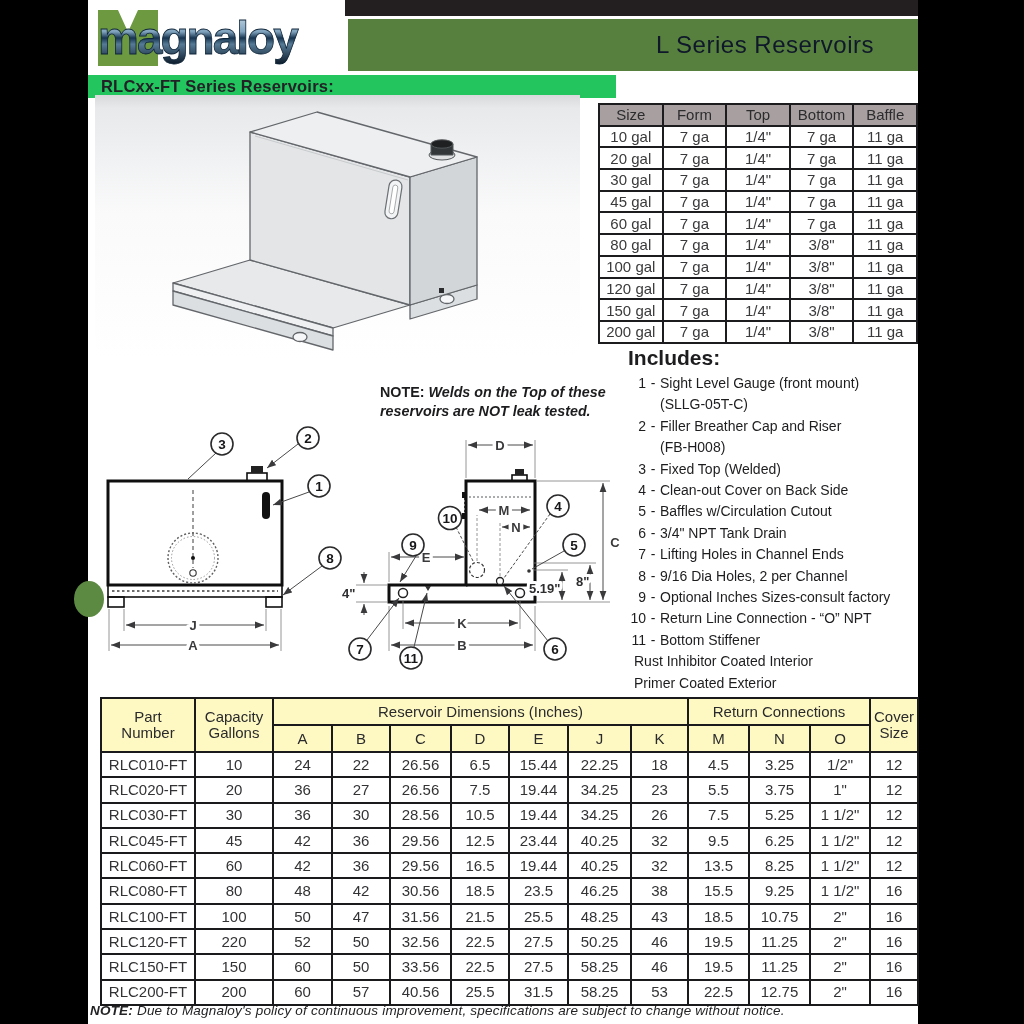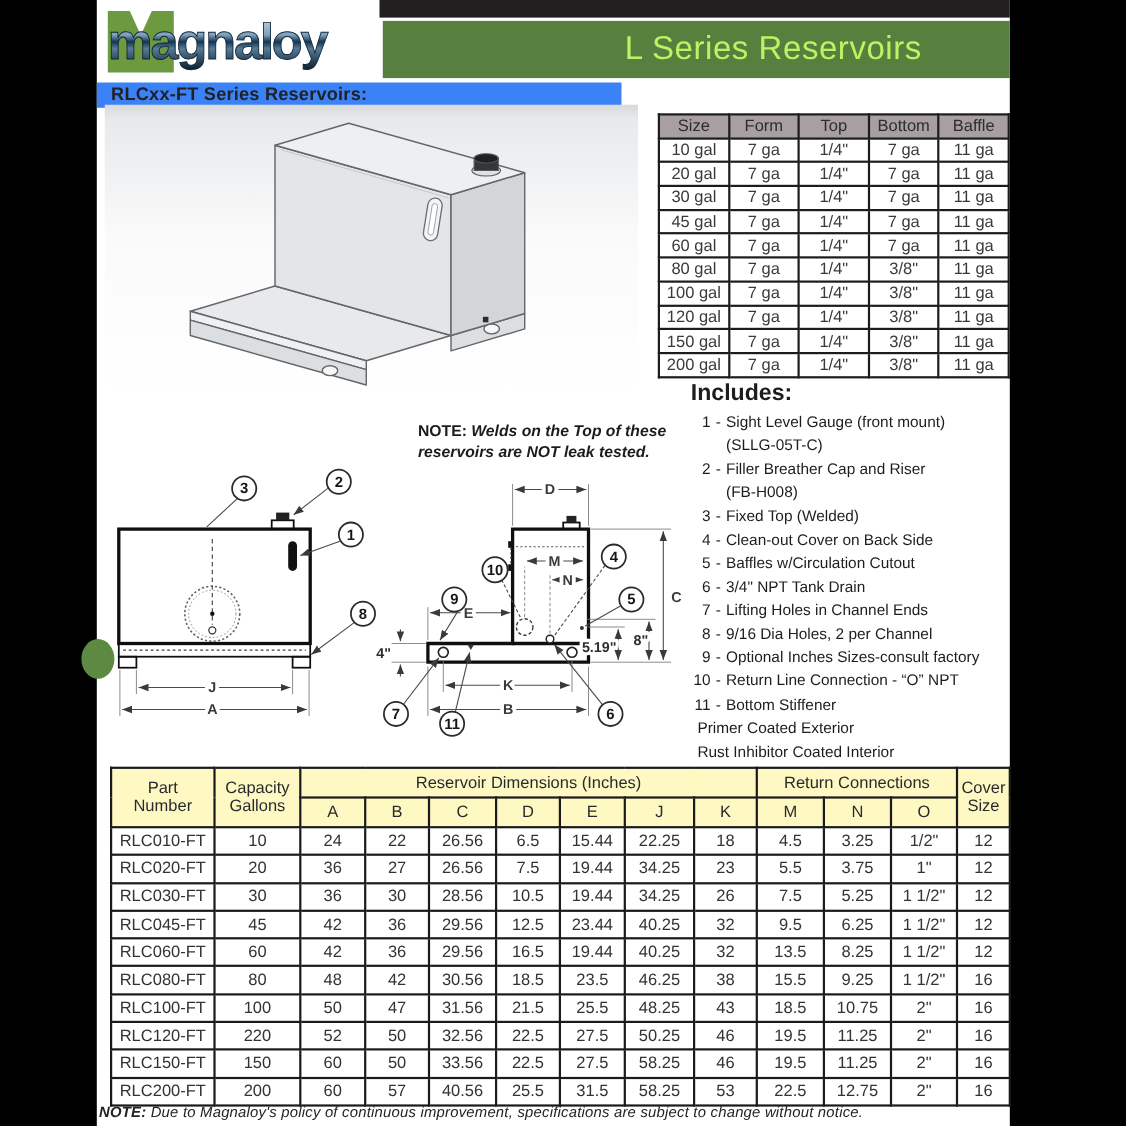--- a/index.html
+++ b/index.html
@@ -3,22 +3,22 @@
 <meta charset="utf-8">
 <style>
   html,body{margin:0;padding:0;background:#000;}
   body{width:1024px;height:1024px;position:relative;font-family:"Liberation Sans",sans-serif;overflow:hidden;}
   .page{position:absolute;left:88px;top:0;width:830px;height:1024px;background:#fff;}
 
   
   .logo-wrap{position:absolute;left:6px;top:2px;width:252px;height:70px;}
   .top-black-bar{position:absolute;left:257px;top:0;width:573px;height:16px;background:#231f20;}
   .banner{position:absolute;left:260px;top:19px;width:570px;height:52px;background:#57803e;display:flex;align-items:center;justify-content:flex-end;}
-  .banner span{color:#bef264;font-size:30px;letter-spacing:.5px;padding-right:80px;font-weight:400;}
-  .section-bar{position:absolute;left:0;top:75px;width:477px;height:23px;background:#3b82f6;display:flex;align-items:center;}
+  .banner span{color:#0f172a;font-size:24px;letter-spacing:.5px;padding-right:44px;font-weight:400;}
+  .section-bar{position:absolute;left:0;top:75px;width:528px;height:23px;background:#22c55e;display:flex;align-items:center;}
   .section-bar span{font-size:16.5px;font-weight:700;color:#222226;padding-left:13px;letter-spacing:.2px;}
 
   
   .iso{position:absolute;left:7px;top:95px;width:485px;height:262px;}
 
   
   .gauge-table{position:absolute;left:510px;top:103px;width:320px;border-collapse:collapse;table-layout:fixed;}
   .gauge-table th,.gauge-table td{border:2px solid #1c1c1e;text-align:center;font-size:15px;color:#3a3a3c;height:19.7px;padding:0;line-height:1;font-weight:400;}
   .gauge-table th{background:#a8a0a0;color:#2c2c2e;}
 
@@ -274,22 +274,22 @@
           <span class="inc-sep">-</span>
           <span class="inc-text">Return Line Connection - “O” NPT</span>
         </div>
         <div class="inc-row">
           <span class="inc-num">11</span>
           <span class="inc-sep">-</span>
           <span class="inc-text">Bottom Stiffener</span>
         </div>
       </div>
     <div>
+        <div class="inc-extra">Rust Inhibitor Coated Interior</div>
         <div class="inc-extra">Primer Coated Exterior</div>
-        <div class="inc-extra">Rust Inhibitor Coated Interior</div>
       </div>
   </div>
 
   <div class="note-top">
     <span class="nl">NOTE:</span>
     <span class="nb">Welds on the Top of these reservoirs are NOT leak tested.</span>
   </div>
 
   <div class="front-view">
     <svg width="290" height="270" viewBox="0 0 290 270">

